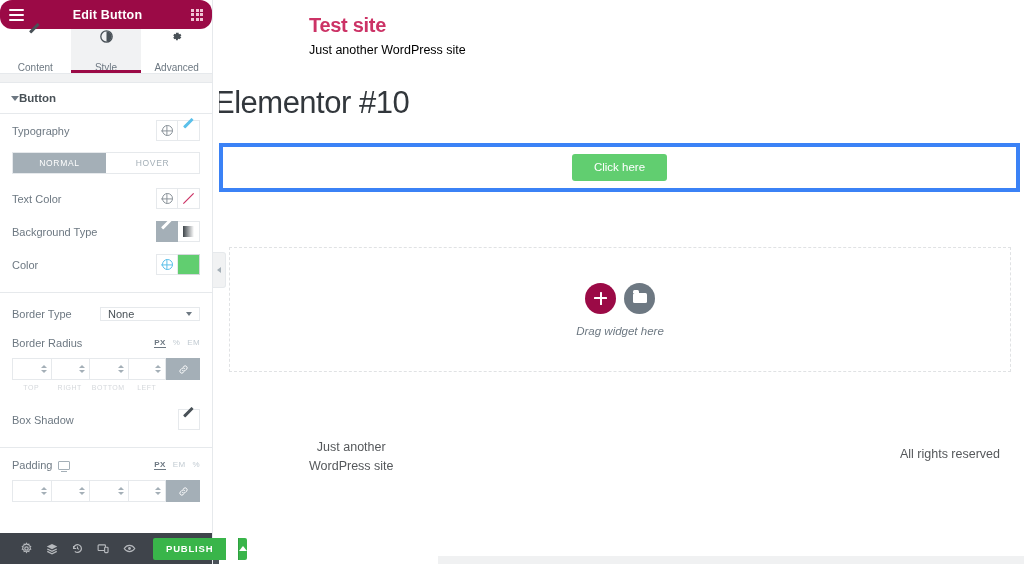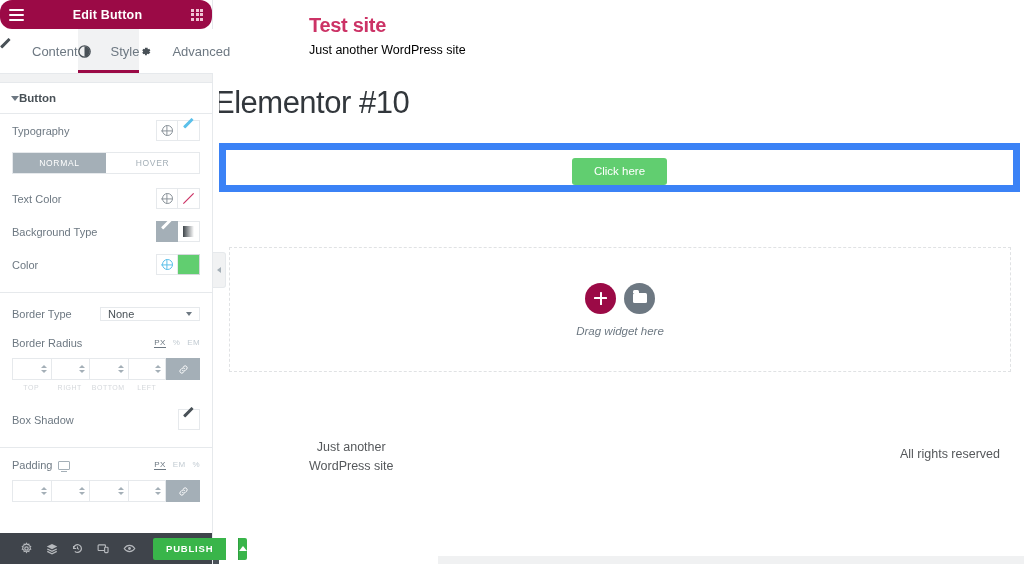--- a/index.html
+++ b/index.html
@@ -37,23 +37,23 @@
   .grid-icon { display: grid; grid-template-columns: repeat(3, 3px);
     grid-template-rows: repeat(3, 3px); gap: 1.5px; cursor: pointer; }
   .grid-icon i { background: #f0c4d4; display: block; }
 
   
   #panel-tabs {
     height: 45px; flex: 0 0 45px; display: flex;
     background: #ffffff; border-bottom: 1px solid #e6e9ec;
   }
   .tab {
-    flex: 1; display: flex; flex-direction: row; align-items: center;
+    flex: 1; display: flex; flex-direction: column; align-items: center;
     justify-content: center; gap: 20px; cursor: pointer;
-    font-size: 13px; color: #6d7882; position: relative; background: #fff;
+    font-size: 10px; color: #6d7882; position: relative; background: #fff;
   }
   .tab.active { background: #f1f2f3; }
   .tab.active::after {
     content: ""; position: absolute; left: 0; right: 0; bottom: 0;
     height: 3px; background: #9b0a46;
   }
   .tab .ti { height: 14px; display: flex; align-items: center; }
   .tab .tl { line-height: 1; }
 
   
@@ -133,21 +133,21 @@
   .tog div {
     flex: 1; display: flex; align-items: center; justify-content: center;
     font-size: 8.5px; letter-spacing: .7px; cursor: pointer;
     color: #a4afb7; background: #fff;
   }
   .tog div.on { background: #a4afb7; color: #ffffff; }
 
   
   .units { display: flex; gap: 7px; font-size: 8px; color: #c2cbd2; letter-spacing: .4px; }
   .units span { cursor: pointer; }
-  .units span.on { color: #6d7882; border-bottom: 1px solid #6d7882; }
+  .units span.on { color: #6d7882; border-bottom: 1px solid #6d7882; font-weight: bold; }
   .dim { flex: 1; position: relative; }
   .dim .box {
     height: 22px; border: 1px solid #e6e9ec; border-right: none;
     background: #fff; position: relative;
   }
   .dim:nth-child(4) .box { border-right: 1px solid #e6e9ec; }
   .spin { position: absolute; right: 4px; top: 50%; transform: translateY(-50%);
     display: flex; flex-direction: column; gap: 2px; cursor: pointer; }
   .spin i { width: 0; height: 0; border-left: 3px solid transparent;
     border-right: 3px solid transparent; display: block; }
@@ -213,22 +213,22 @@
   }
   #site-header { padding: 14px 0 0 90px; }
   #site-title { font-size: 20px; color: #cc3366; font-weight: bold;
     letter-spacing: -.3px; line-height: 1.1; }
   #site-tagline { font-size: 12.5px; color: #000000; margin-top: 7px; }
 
   #page-title { font-size: 31px; color: #32373c; font-weight: normal;
     padding: 0 0 0 0; margin: 28px 0 0 -5px; letter-spacing: -.5px; }
 
   #widget-sel {
-    margin: 22px 0 0 0; border: 7px solid #3b82f6; height: 49px;
-    display: flex; align-items: flex-end; justify-content: center;
+    margin: 22px 0 0 0; border: 4px solid #3b82f6; height: 49px;
+    display: flex; align-items: center; justify-content: center;
     position: relative; width: 801px;
   }
   #btn-click {
     background: #61ce70; color: #ffffff; font-size: 11.5px;
     padding: 8px 22px; line-height: 1; border-radius: 3px; cursor: pointer;
   }
 
   #dropzone {
     margin: 55px 0 0 10px; width: 782px; height: 125px;
     border: 1px dashed #e0e2e4;

